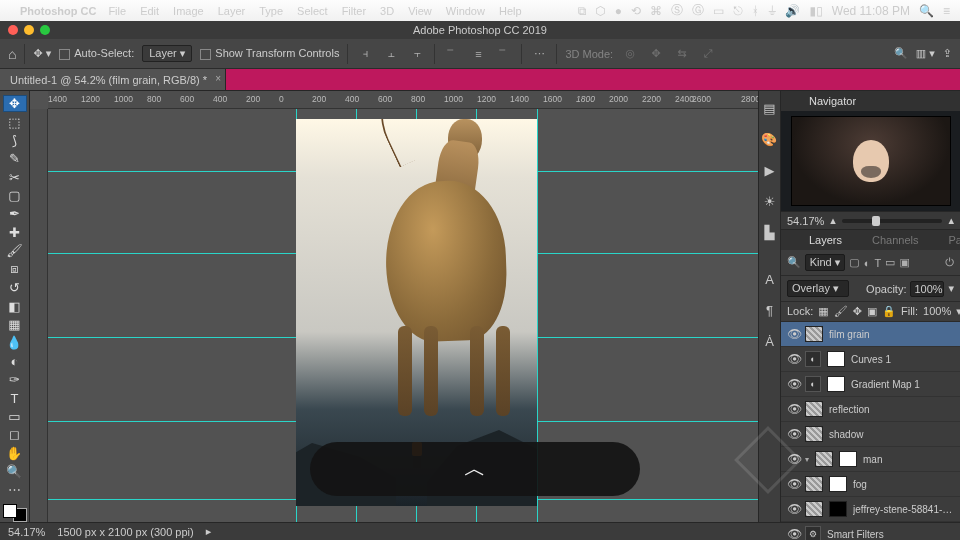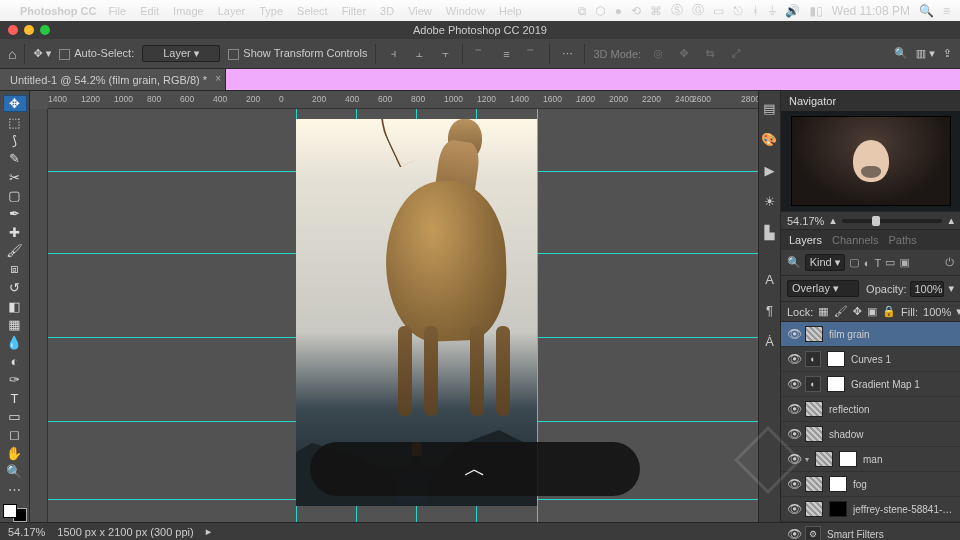--- a/index.html
+++ b/index.html
@@ -18,27 +18,27 @@
 .app-titlebar{height:18px;background:#3a3a3a;color:#ddd;display:flex;align-items:center;position:relative;font-size:11px;}
 .traffic{display:flex;gap:6px;margin-left:8px;position:absolute;left:0;}
 .traffic span{width:10px;height:10px;border-radius:50%;display:inline-block;}
 .tl-close{background:#ff5f57;} .tl-min{background:#febc2e;} .tl-max{background:#28c840;}
 .app-titlebar .center{margin:0 auto;}
 
 
 .options-bar{height:30px;background:#464646;border-bottom:1px solid #2b2b2b;display:flex;align-items:center;padding:0 8px;gap:8px;font-size:11px;}
 .options-bar .home-icon{font-size:14px;}
 .options-bar .chk{width:11px;height:11px;border:1px solid #888;display:inline-block;vertical-align:middle;margin-right:4px;}
-.options-bar .sel{background:#3a3a3a;border:1px solid #222;padding:1px 20px;border-radius:2px;}
+.options-bar .sel{background:#3a3a3a;border:1px solid #222;padding:1px 6px;border-radius:2px;}
 .options-bar .sep{width:1px;height:20px;background:#333;}
 .options-bar .ic{width:18px;height:18px;display:inline-flex;align-items:center;justify-content:center;border:1px solid transparent;opacity:.8;}
 .options-bar .right{margin-left:auto;display:flex;gap:8px;}
 
 
-.doc-tab-bar{height:22px;background:#f0abfc;border-bottom:1px solid #262626;display:flex;align-items:center;}
+.doc-tab-bar{height:22px;background:#be185d;border-bottom:1px solid #262626;display:flex;align-items:center;}
 .doc-tab{padding:0 18px 0 10px;height:100%;display:flex;align-items:center;background:#525252;border-right:1px solid #262626;position:relative;font-size:11px;}
 .doc-tab .x{position:absolute;right:4px;top:4px;font-size:10px;color:#aaa;}
 
 
 .workbench{display:flex;height:calc(540px - 21px - 18px - 30px - 22px - 18px);}
 .statusbar{height:18px;background:#3b3b3b;border-top:1px solid #262626;display:flex;align-items:center;padding:0 8px;gap:12px;font-size:11px;}
 
 
 .toolbox{width:30px;background:#494949;border-right:1px solid #262626;display:flex;flex-direction:column;align-items:center;padding-top:4px;gap:1px;}
 .toolbox .tool{width:24px;height:22px;display:flex;align-items:center;justify-content:center;color:#ddd;font-size:13px;border:1px solid transparent;}
@@ -75,35 +75,35 @@
 .gv{width:1px;top:0;bottom:0;}
 .gh{height:1px;left:0;right:0;}
 
 
 .right-dock{width:22px;background:#3e3e3e;border-left:1px solid #262626;display:flex;flex-direction:column;align-items:center;gap:16px;padding-top:10px;}
 .right-dock .ic{font-size:13px;color:#c8c8c8;}
 
 .right-panels{width:180px;background:#3c3c3c;border-left:1px solid #262626;display:flex;flex-direction:column;}
 .panel{border-bottom:1px solid #262626;}
 .panel-head{height:20px;background:#313131;display:flex;align-items:center;padding:0 8px;font-size:10px;}
-.panel-head .tab{margin-right:10px;color:#ddd;}
+.panel-head .tab{margin-right:10px;color:#ddd;margin-left:20px;}
 .panel-head .tab.dim{color:#777;}
 .nav-body{height:100px;background:#1a1d20;position:relative;display:flex;align-items:center;justify-content:center;}
 .webcam{width:160px;height:90px;background:radial-gradient(ellipse at 50% 30%,#4d3c35,#1c1714 70%);display:flex;align-items:center;justify-content:center;border:1px solid #000;}
 .wc-head{width:36px;height:42px;background:#e7c9af;border-radius:50% 50% 45% 45%;position:relative;}
 .wc-head:after{content:"";position:absolute;left:8px;top:26px;width:20px;height:12px;background:#7a6a5e;border-radius:40% 40% 50% 50%;}
 .nav-ctrl{height:18px;background:#383838;border-top:1px solid #262626;display:flex;align-items:center;padding:0 6px;font-size:10px;gap:6px;}
 .nav-ctrl .slider{flex:1;height:4px;background:#222;position:relative;border-radius:2px;}
 .nav-ctrl .slider .knob{position:absolute;left:30%;top:-3px;width:8px;height:10px;background:#ccc;border-radius:2px;}
 
 .lay-ctrl{padding:4px 6px;display:flex;align-items:center;gap:4px;font-size:10px;border-bottom:1px solid #2a2a2a;}
 .lay-ctrl .sel{background:#272727;border:1px solid #1a1a1a;padding:1px 4px;border-radius:2px;}
 .lay-ctrl .field{background:#272727;border:1px solid #1a1a1a;padding:1px 3px;border-radius:2px;width:34px;text-align:right;}
 .lay-ctrl .ic{opacity:.8;}
-.lock-row{padding:3px 6px;display:flex;align-items:center;gap:5px;font-size:10px;border-bottom:1px solid #2a2a2a;}
+.lock-row{padding:3px 6px;display:flex;align-items:flex-start;gap:5px;font-size:10px;border-bottom:1px solid #2a2a2a;}
 
 .layer-list{flex:1;overflow:hidden;}
 .layer{display:flex;align-items:center;height:25px;padding:0 6px;border-bottom:1px solid #323232;gap:6px;}
 .layer.sel{background:#4a6a92;}
 .layer .eye{width:12px;font-size:12px;}
 .layer .thumb{width:18px;height:16px;background:#777;border:1px solid #222;background:linear-gradient(45deg,#ccc 25%,#999 25%,#999 50%,#ccc 50%,#ccc 75%,#999 75%);background-size:6px 6px;}
 .layer .mthumb{width:18px;height:16px;border:1px solid #222;background:#fff;}
 .layer .adj{width:16px;height:16px;border:1px solid #555;display:flex;align-items:center;justify-content:center;font-size:9px;background:#2e2e2e;}
 .layer .lbl{font-size:10px;white-space:nowrap;overflow:hidden;text-overflow:ellipsis;flex:1;}
 .layer .drop{font-size:8px;color:#aaa;}
@@ -337,21 +337,21 @@
         <span>🔍</span>
         <span class="sel"><span>Kind</span> ▾</span>
         <span class="ic">▢</span>
         <span class="ic">◐</span>
         <span class="ic">T</span>
         <span class="ic">▭</span>
         <span class="ic">▣</span>
         <span style="margin-left:auto" class="ic">⏻</span>
       </div>
       <div class="lay-ctrl">
-        <span class="sel" style="width:72px"><span>Overlay</span> ▾</span>
+        <span class="sel" style="width:62px"><span>Overlay</span> ▾</span>
         <span style="margin-left:auto">Opacity:</span>
         <span class="field">100%</span>
             <span>▾</span>
       </div>
       <div class="lock-row">
         <span>Lock:</span>
         <span class="ic">▦</span>
         <span class="ic">🖌</span>
         <span class="ic">✥</span>
         <span class="ic">▣</span>

